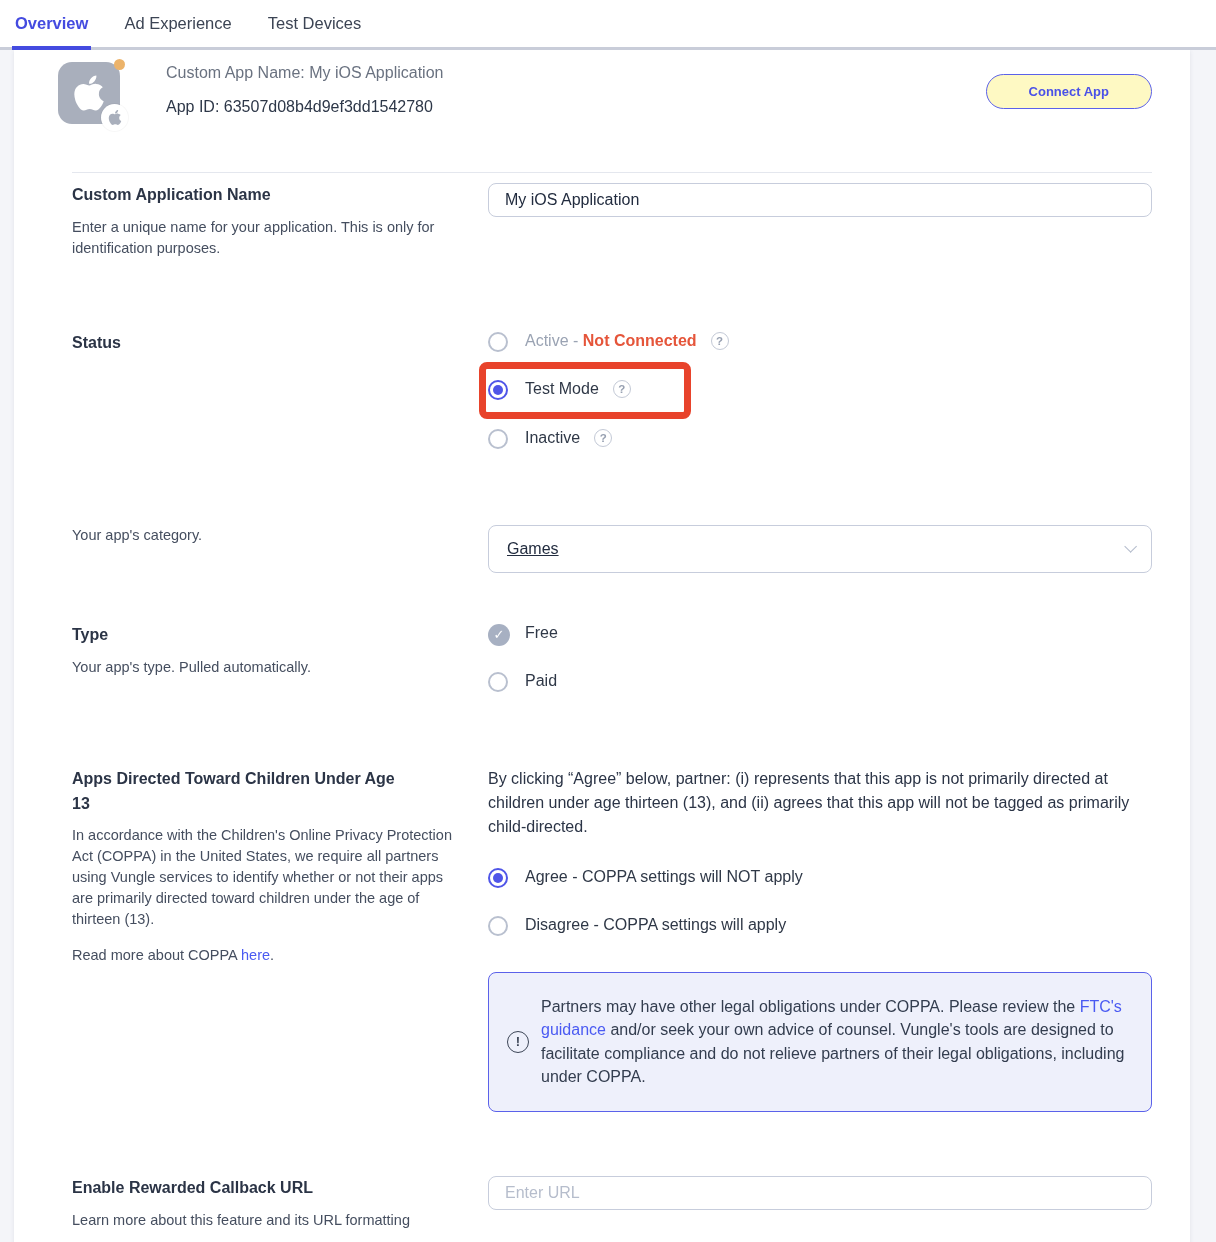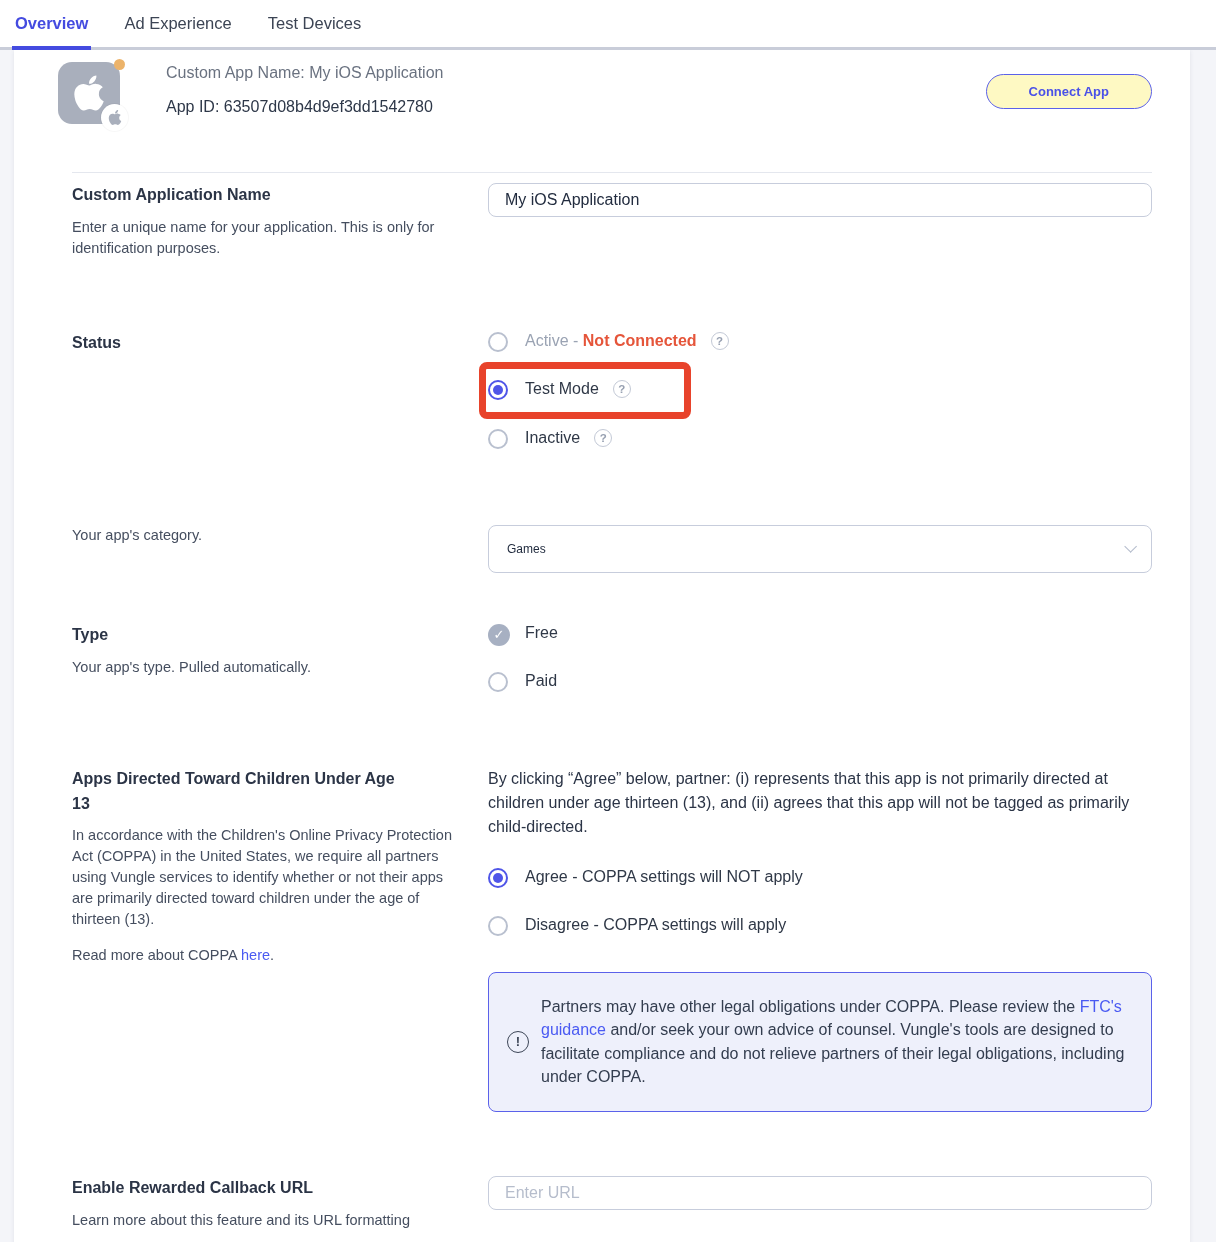--- a/index.html
+++ b/index.html
@@ -120,22 +120,22 @@
     background:#fff;
     outline:none;
   }
   .text-input::placeholder{color:#b6bdcc;}
   .select{
     height:46px;
     border:1px solid #c7cddc;
     border-radius:8px;
     padding:0 18px;
     display:flex;align-items:center;justify-content:space-between;
-    font-size:12px;color:#222c3f;
-    cursor:pointer;background:#fff;
+    font-size:16px;color:#222c3f;
+    cursor:pointer;background:#fff;text-decoration:underline;
   }
   .chevron{
     width:8px;height:8px;
     border-right:1.6px solid #b4bccc;
     border-bottom:1.6px solid #b4bccc;
     transform:rotate(45deg) translateY(-3px);
   }
   
   .radio-row{display:flex;height:22px;margin-bottom:26px;position:relative;}
   .radio{

